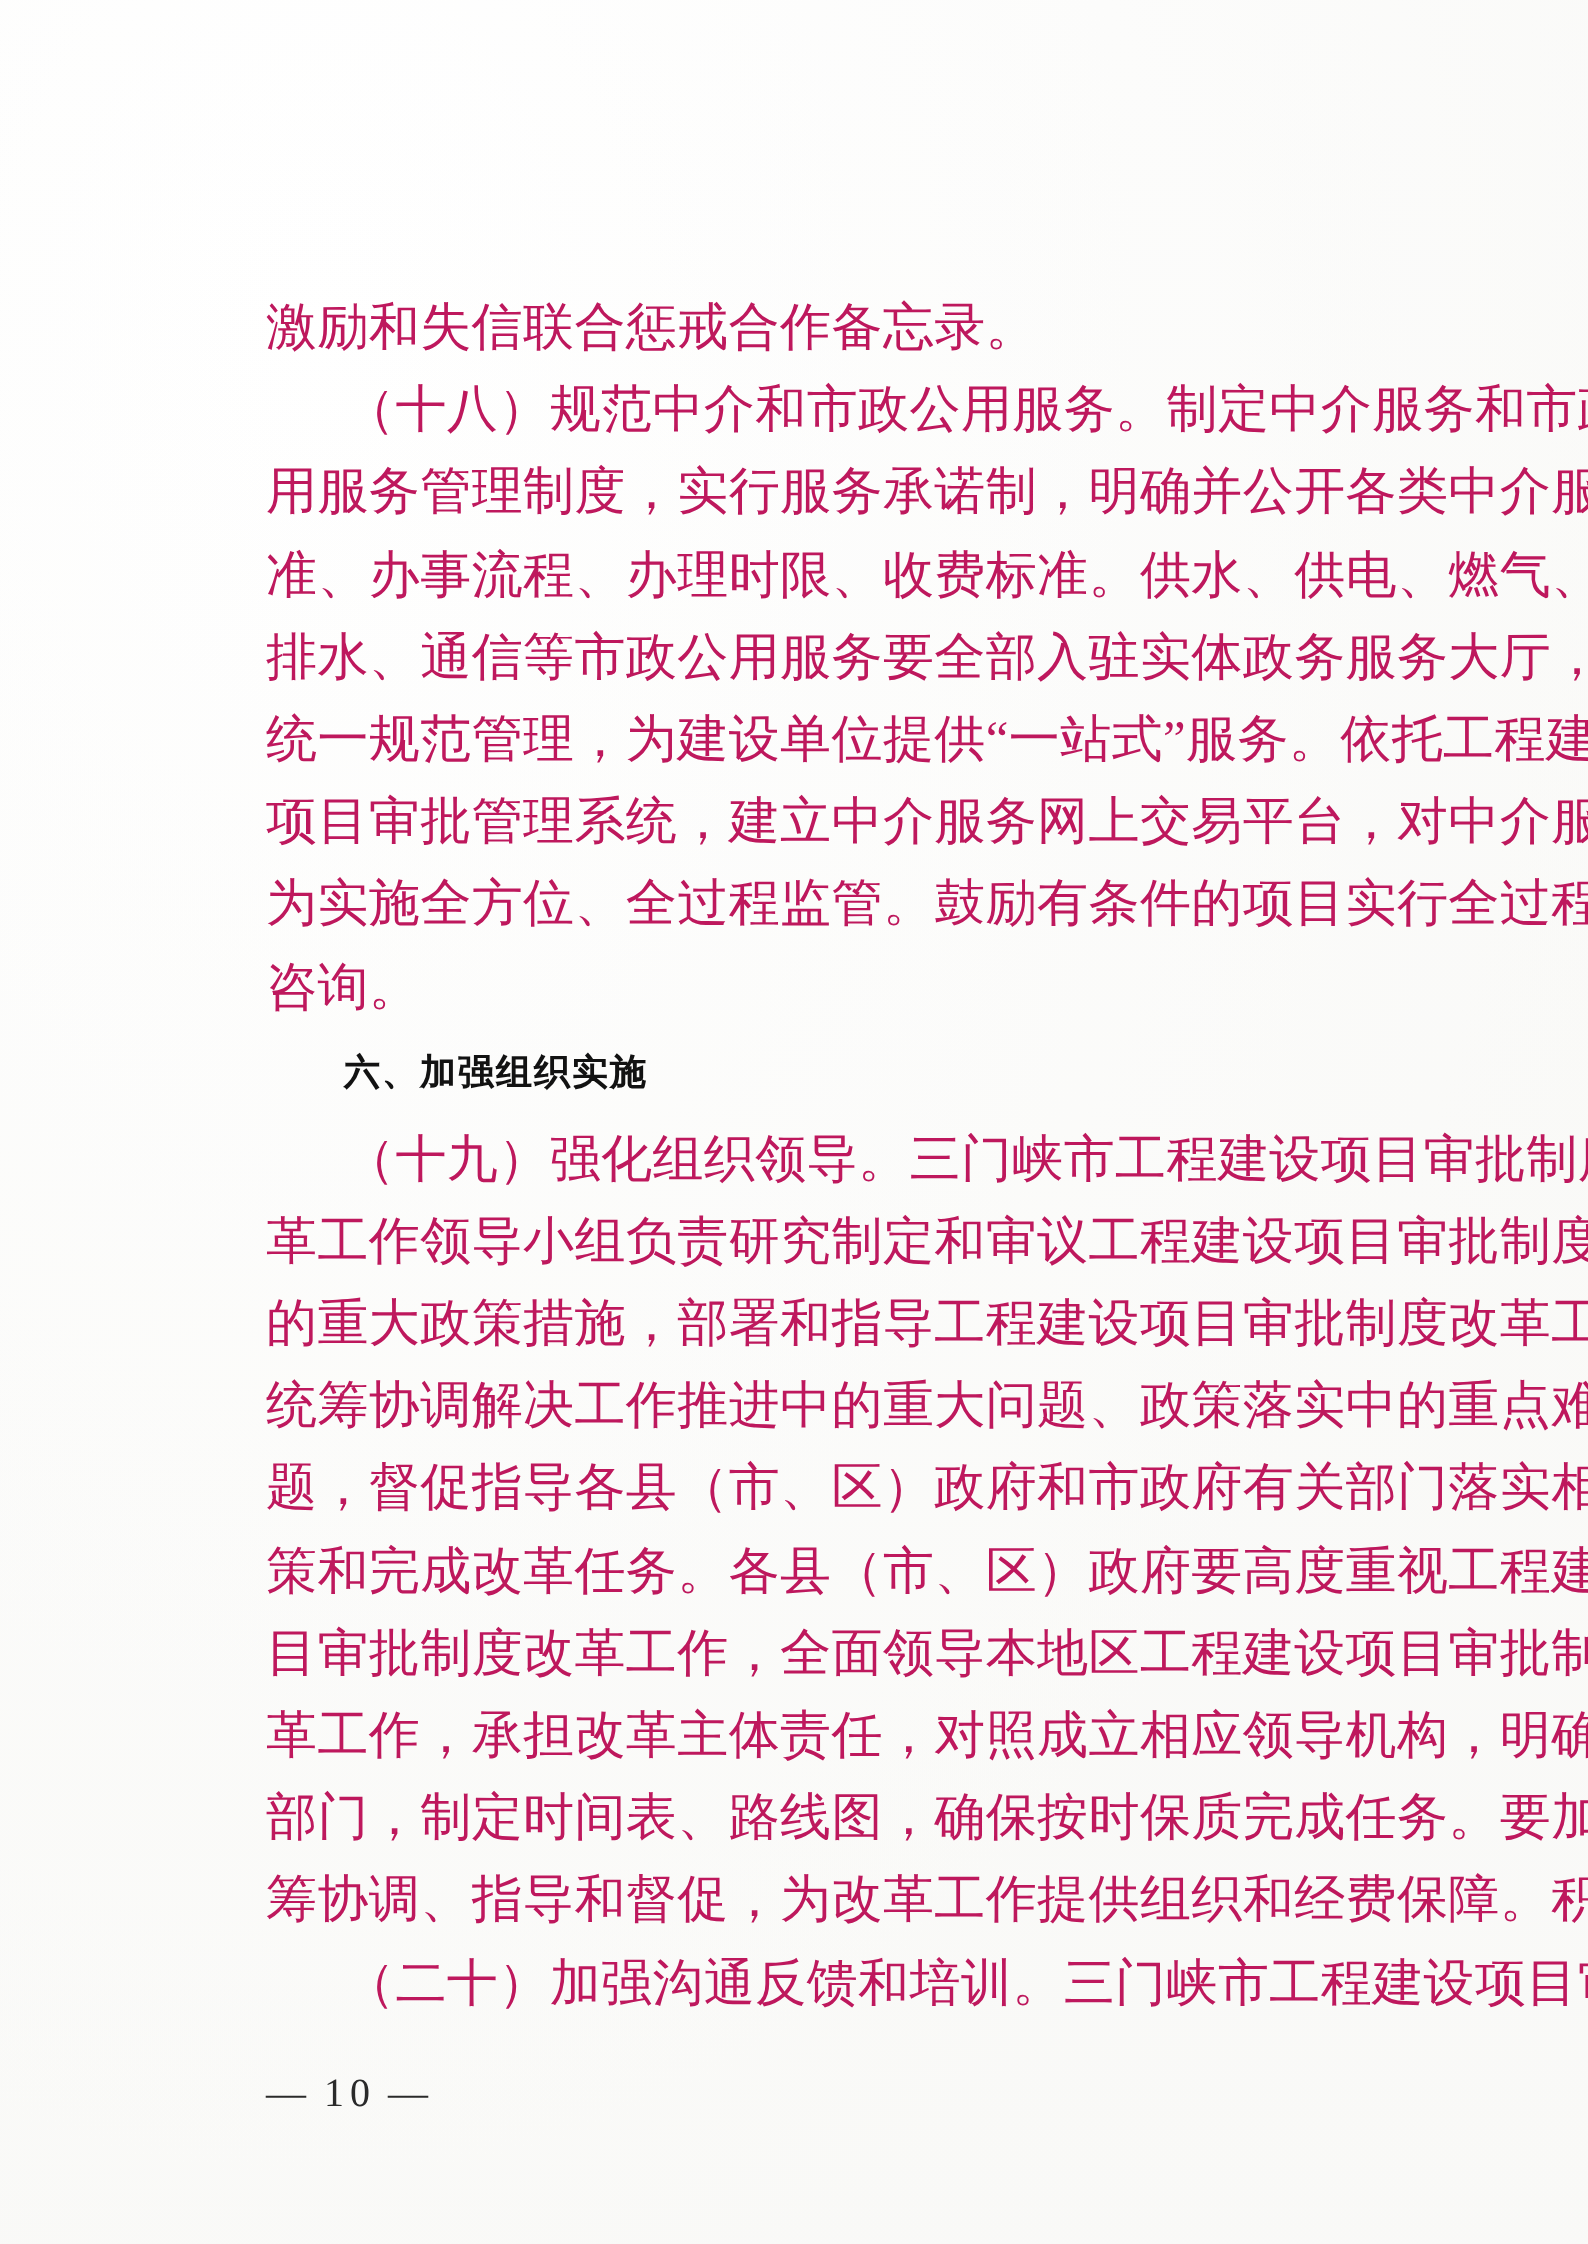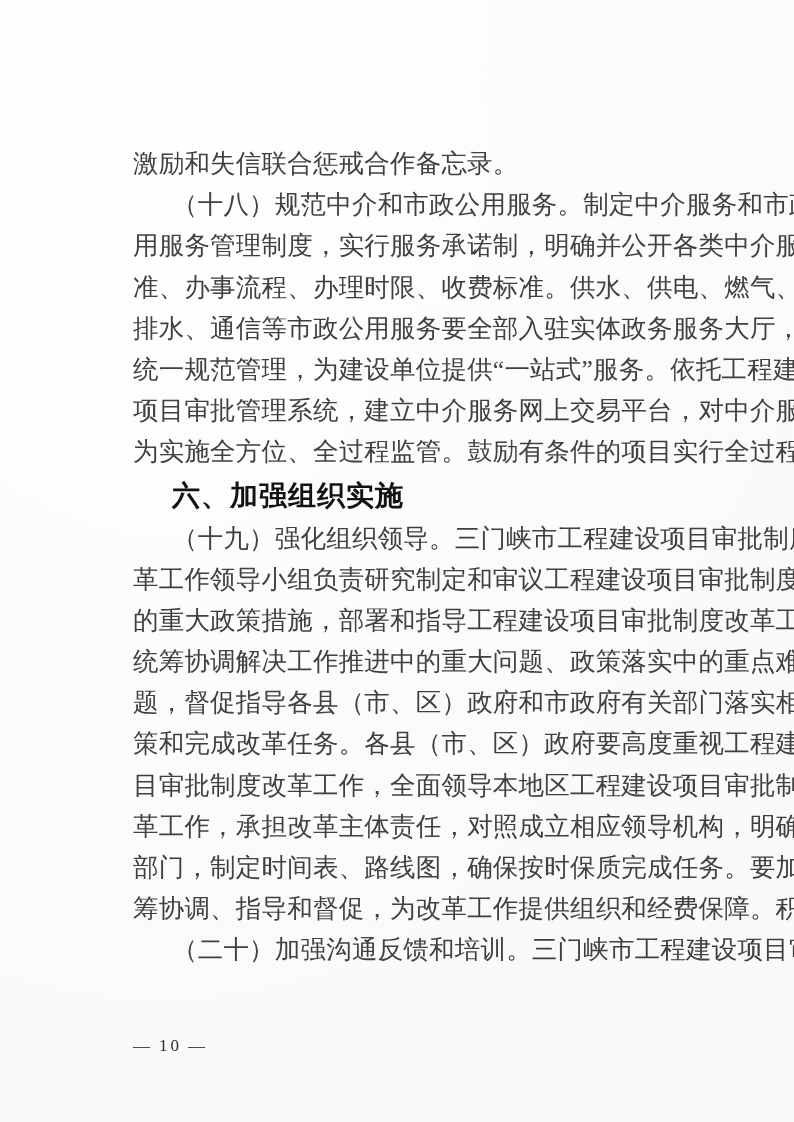--- a/index.html
+++ b/index.html
@@ -39,21 +39,21 @@
     top: 143px;
     width: 583px;
   }
 
   .line {
     height: 41.2px;
     line-height: 41.2px;
     font-size: 25.5px;
     letter-spacing: 0.2px;
     white-space: nowrap;
-    color: #404040;
+    color: #be185d;
     font-family: "Liberation Serif", "DejaVu Serif", serif;
   }
 
   
   .line.just {
     display: flex;
     justify-content: space-between;
     white-space: normal;
   }
   .line.just > span {
@@ -64,34 +64,34 @@
   .line.indent {
     text-indent: 0;
     padding-left: 39px;
   }
 
   
   .heading {
     height: 45px;
     line-height: 45px;
     padding-left: 39px;
-    font-size: 28px;
+    font-size: 18px;
     font-weight: bold;
     letter-spacing: 1px;
     font-family: "Liberation Sans", "DejaVu Sans", sans-serif;
     color: #121212;
     white-space: nowrap;
   }
 
   #page-footer {
     position: absolute;
     left: 133px;
     top: 1036px;
     width: 583px;
-    font-size: 17px;
+    font-size: 20px;
     letter-spacing: 3px;
     color: #2a2a2a;
     font-family: "Liberation Serif", "DejaVu Serif", serif;
     white-space: nowrap;
   }
   #page-footer .num {
     display: inline-block;
     padding: 0 6px;
   }
 </style>
@@ -292,20 +292,21 @@
         <span>件</span>
         <span>的</span>
         <span>项</span>
         <span>目</span>
         <span>实</span>
         <span>行</span>
         <span>全</span>
         <span>过</span>
         <span>程</span>
       </div>
+      <div class="line">咨询。</div>
       <div class="heading">六、加强组织实施</div>
       <div class="line just indent">
         <span>（</span>
         <span>十</span>
         <span>九</span>
         <span>）</span>
         <span>强</span>
         <span>化</span>
         <span>组</span>
         <span>织</span>

